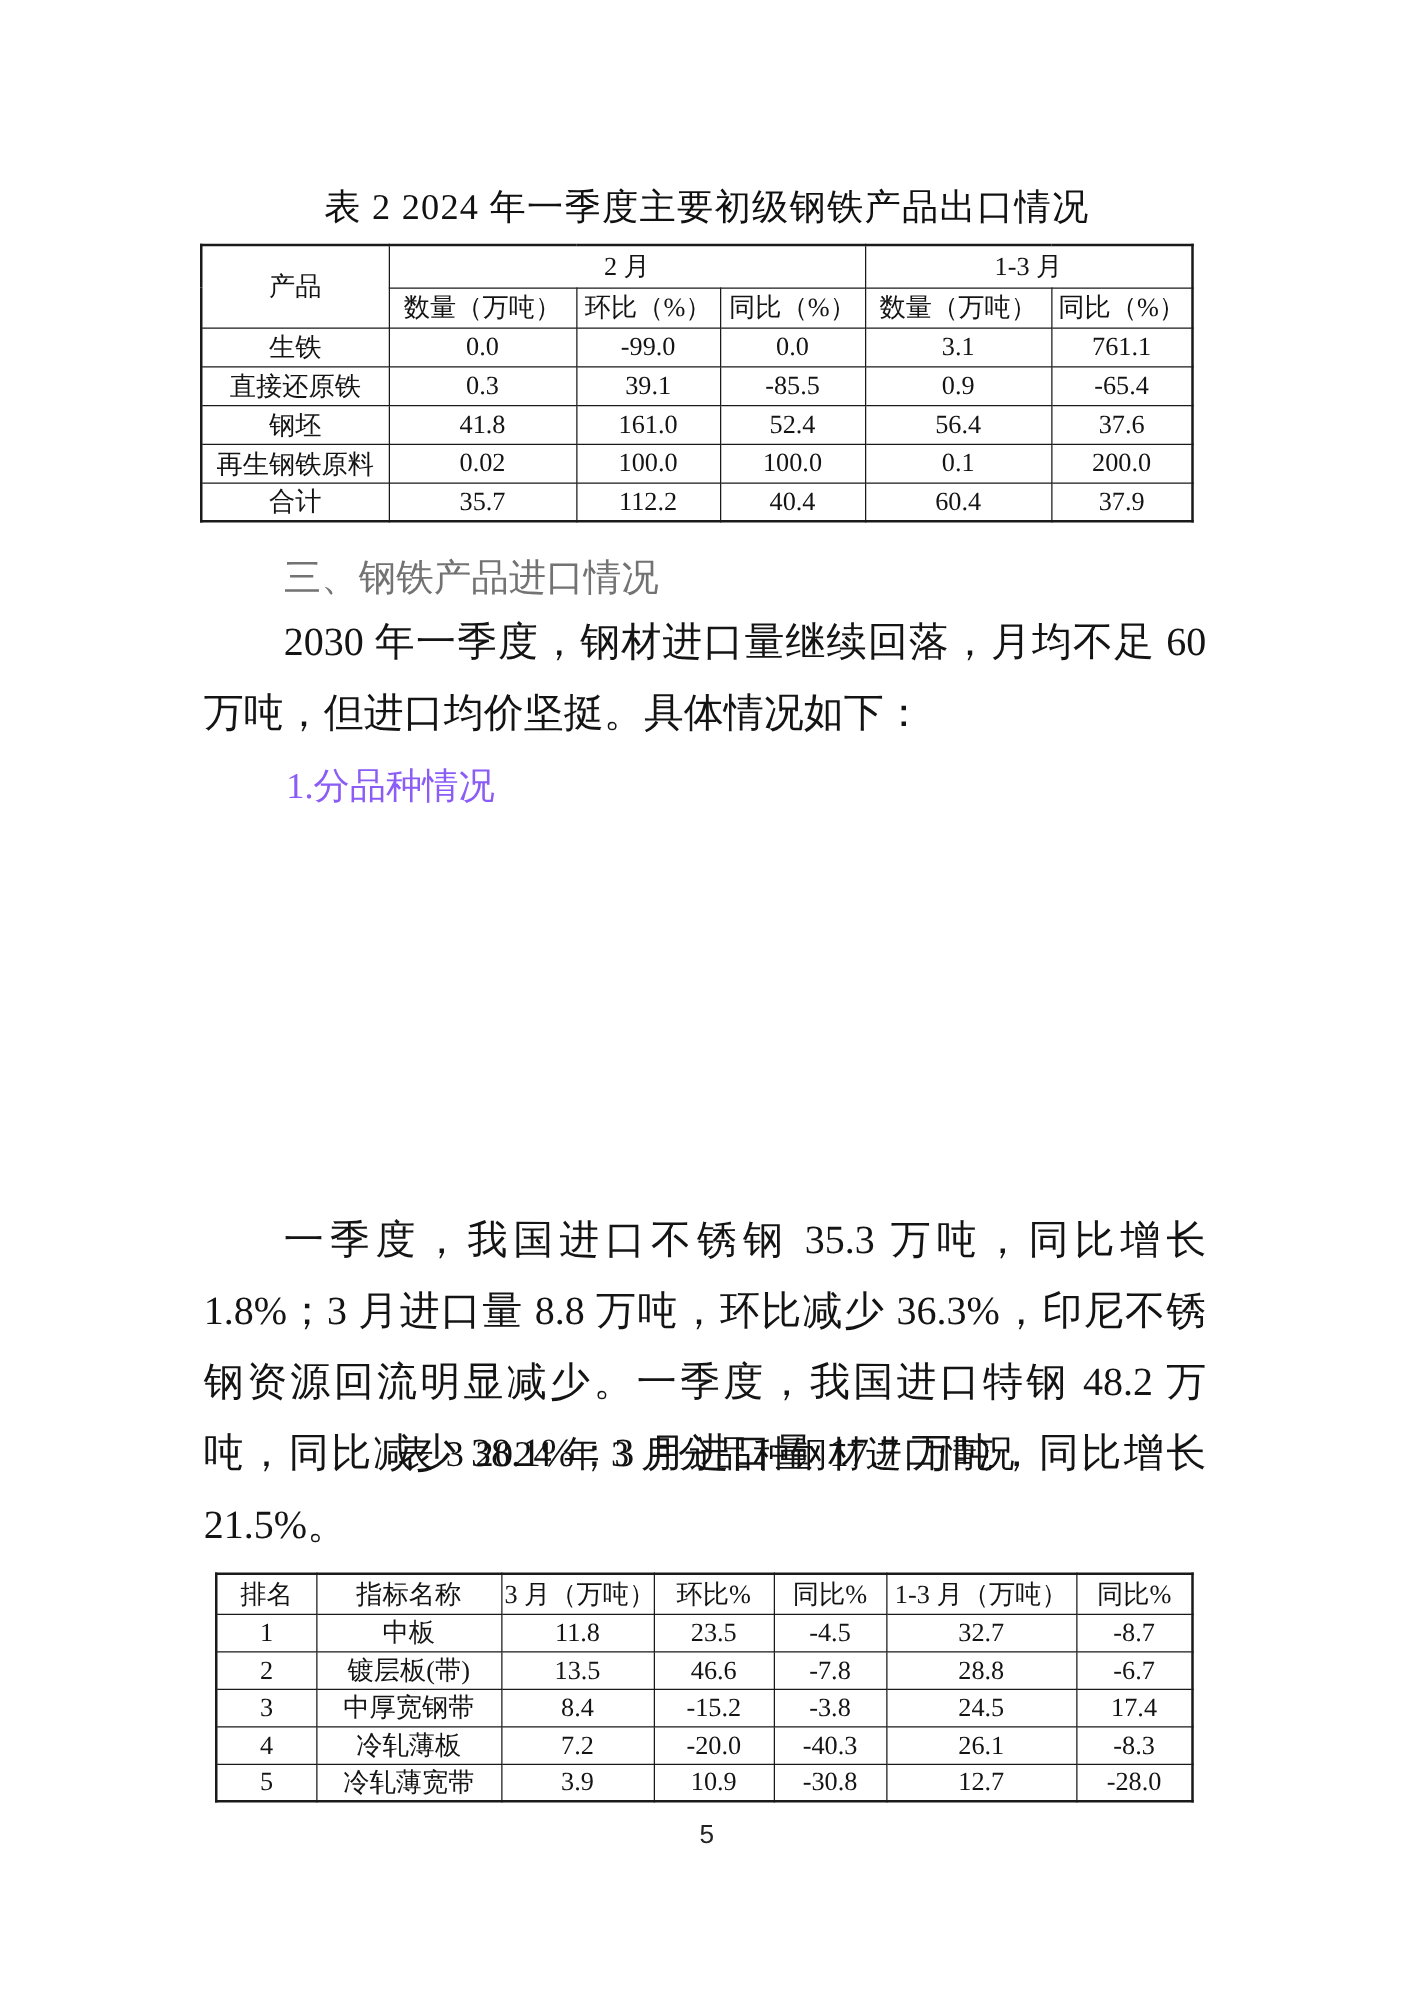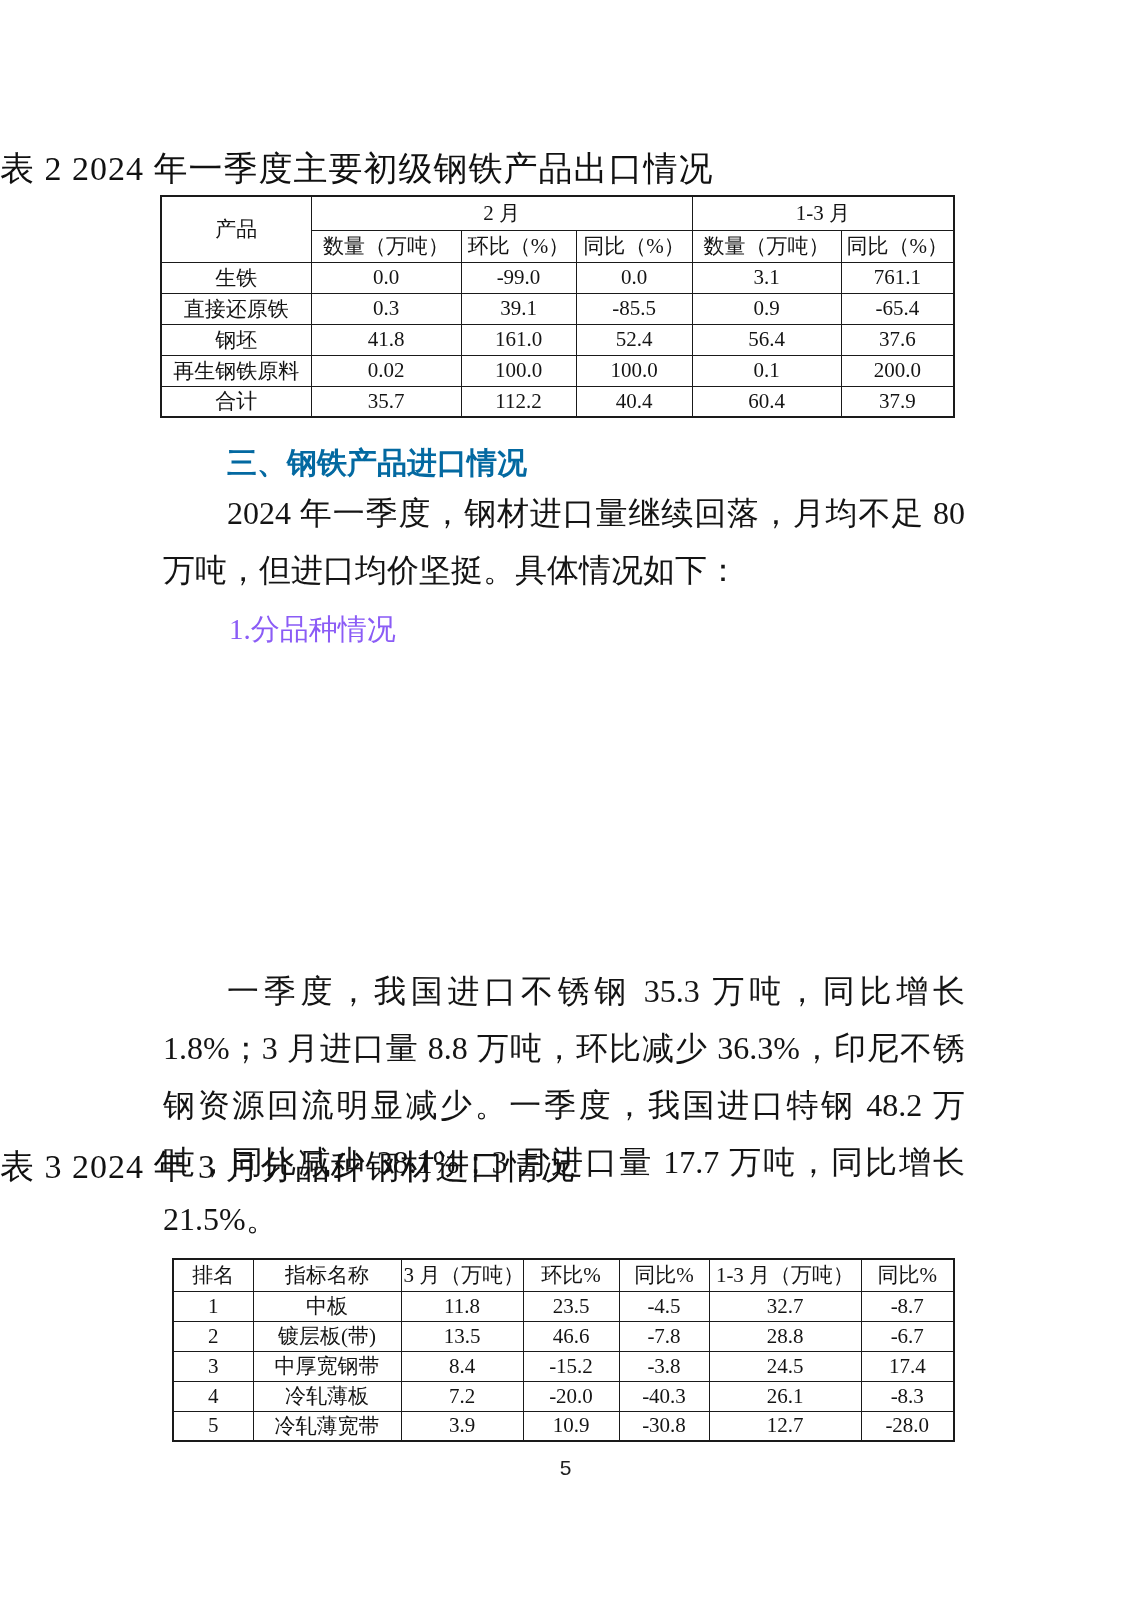--- a/index.html
+++ b/index.html
@@ -11,22 +11,22 @@
     margin: 0 auto;
     background: #ffffff;
     color: #141414;
     font-family: "Liberation Serif", "DejaVu Serif", serif;
     overflow: hidden;
   }
   .table-title {
     position: absolute;
     left: 0;
     width: 100%;
-    text-align: left;
-    font-size: 34px;
+    text-align: center;
+    font-size: 29px;
     font-weight: normal;
     letter-spacing: 1px;
     color: #111;
   }
   #table2-title { top: 146px; }
   #table3-title { top: 1144px; }
 
   table.doc-table {
     position: absolute;
     border-collapse: collapse;
@@ -52,22 +52,22 @@
   #table3 { top: 1258px; left: 172px; width: 781px; }
   #table3 tr.h1 { height: 32px; }
   #table3 tr.dr { height: 30px; }
 
   .section-heading {
     position: absolute;
     top: 445px;
     left: 227px;
     font-family: "Liberation Sans", "DejaVu Sans", sans-serif;
     font-size: 30px;
-    font-weight: bold;
-    color: #0369a1;
+    font-weight: normal;
+    color: #737373;
     line-height: 36px;
   }
   .sub-heading {
     position: absolute;
     top: 609px;
     left: 229px;
     font-size: 29px;
     font-weight: normal;
     color: #8b5cf6;
     line-height: 40px;
@@ -166,21 +166,21 @@
         <td>112.2</td>
         <td>40.4</td>
         <td>60.4</td>
         <td>37.9</td>
       </tr>
     </tbody>
   </table>
 
   <h3 class="section-heading">三、钢铁产品进口情况</h3>
 
-  <p class="body-para" id="para1">2024 年一季度，钢材进口量继续回落，月均不足 80 万吨，但进口均价坚挺。具体情况如下：</p>
+  <p class="body-para" id="para1">2030 年一季度，钢材进口量继续回落，月均不足 60 万吨，但进口均价坚挺。具体情况如下：</p>
 
   <div class="sub-heading">1.分品种情况</div>
 
 
   <p class="body-para" id="para3">一季度，我国进口不锈钢 35.3 万吨，同比增长 1.8%；3 月进口量 8.8 万吨，环比减少 36.3%，印尼不锈钢资源回流明显减少。一季度，我国进口特钢 48.2 万吨，同比减少 38.1%；3 月进口量 17.7 万吨，同比增长 21.5%。</p>
 
   <div class="table-title" id="table3-title">表 3  2024 年 3 月分品种钢材进口情况</div>
 
   <table class="doc-table" id="table3">
     <colgroup>

